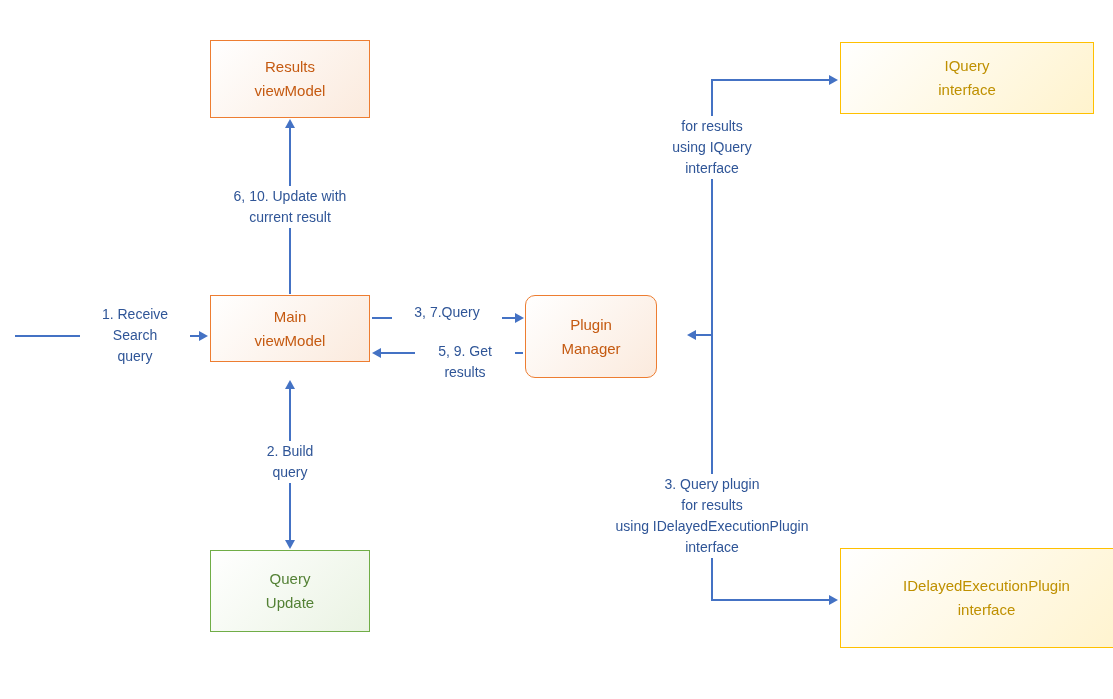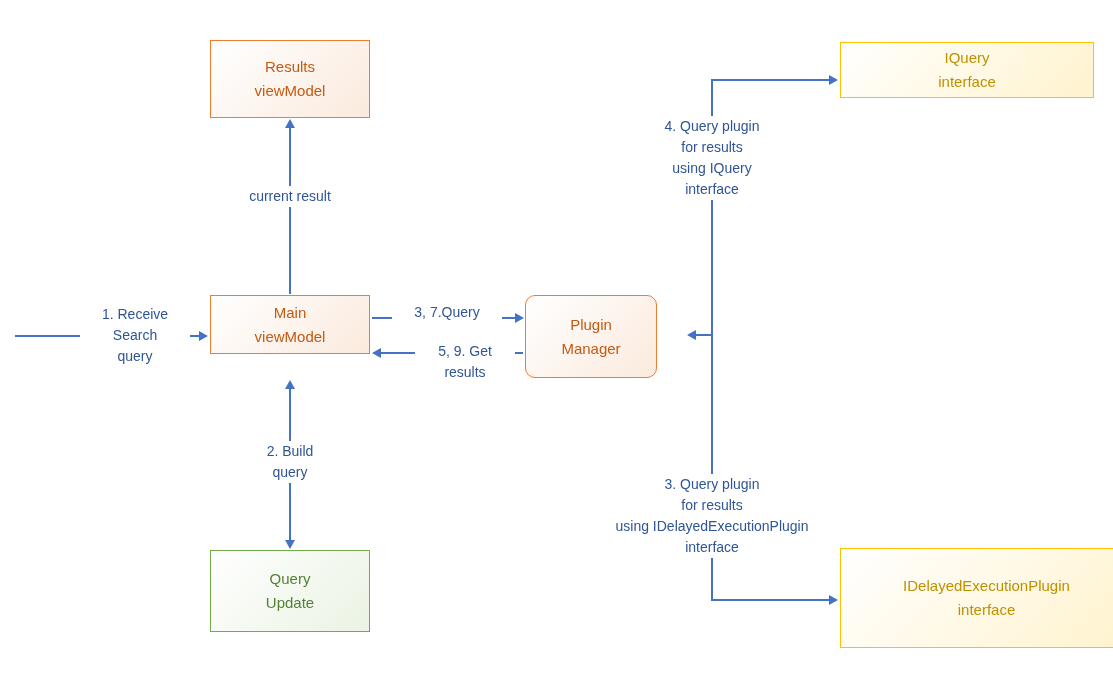--- a/index.html
+++ b/index.html
@@ -79,62 +79,62 @@
   <div class="hline" style="left:712px;top:599px;width:117px;"></div>
   <div class="ah right" style="left:829px;top:595px;"></div>
 
   <div class="elabel" style="left:80px;top:304px;width:110px;">
     <div>1. Receive</div>
     <div>Search</div>
     <div>query</div>
   </div>
 
   <div class="elabel" style="left:200px;top:186px;width:180px;">
+    <div>6, 10. Update with</div>
     <div>current result</div>
   </div>
 
   <div class="elabel" style="left:392px;top:302px;width:110px;">
     <div>3, 7.Query</div>
   </div>
 
   <div class="elabel" style="left:415px;top:341px;width:100px;">
     <div>5, 9. Get</div>
     <div>results</div>
   </div>
 
   <div class="elabel" style="left:235px;top:441px;width:110px;">
     <div>2. Build</div>
     <div>query</div>
   </div>
 
   <div class="elabel" style="left:632px;top:116px;width:160px;">
-    <div>4. Query plugin</div>
     <div>for results</div>
     <div>using IQuery</div>
     <div>interface</div>
   </div>
 
   <div class="elabel" style="left:577px;top:474px;width:270px;">
     <div>3. Query plugin</div>
     <div>for results</div>
     <div>using IDelayedExecutionPlugin</div>
     <div>interface</div>
   </div>
 
   <div class="node" style="left: 210px; top: 40px; width: 160px; height: 78px; border-color: rgb(237, 125, 49); color: rgb(197, 90, 17); background: linear-gradient(135deg, rgb(255, 255, 255) 0%, rgb(251, 234, 221) 100%);">
     <span>Results</span>
     <span>viewModel</span>
   </div>
 
-  <div class="node" style="left: 840px; top: 42px; width: 254px; height: 56px; border-color: rgb(255, 192, 0); color: rgb(191, 144, 0); background: linear-gradient(135deg, rgb(255, 255, 255) 0%, rgb(255, 243, 205) 100%);">
+  <div class="node" style="left: 840px; top: 42px; width: 254px; height: 72px; border-color: rgb(255, 192, 0); color: rgb(191, 144, 0); background: linear-gradient(135deg, rgb(255, 255, 255) 0%, rgb(255, 243, 205) 100%);">
     <span>IQuery</span>
     <span>interface</span>
   </div>
 
-  <div class="node" style="left: 210px; top: 295px; width: 160px; height: 59px; border-color: rgb(237, 125, 49); color: rgb(197, 90, 17); background: linear-gradient(135deg, rgb(255, 255, 255) 0%, rgb(251, 234, 221) 100%); text-align: right;">
+  <div class="node" style="left: 210px; top: 295px; width: 160px; height: 67px; border-color: rgb(237, 125, 49); color: rgb(197, 90, 17); background: linear-gradient(135deg, rgb(255, 255, 255) 0%, rgb(251, 234, 221) 100%); text-align: right;">
     <span>Main</span>
     <span>viewModel</span>
   </div>
 
   <div class="node" style="left: 525px; top: 295px; width: 132px; height: 83px; border-color: rgb(237, 125, 49); color: rgb(197, 90, 17); background: linear-gradient(135deg, rgb(255, 255, 255) 0%, rgb(251, 234, 221) 100%); border-radius: 10px;">
     <span>Plugin</span>
     <span>Manager</span>
   </div>
 
   <div class="node" style="left: 210px; top: 550px; width: 160px; height: 82px; border-color: rgb(112, 173, 71); color: rgb(83, 129, 53); background: linear-gradient(135deg, rgb(255, 255, 255) 0%, rgb(234, 243, 227) 100%);">

